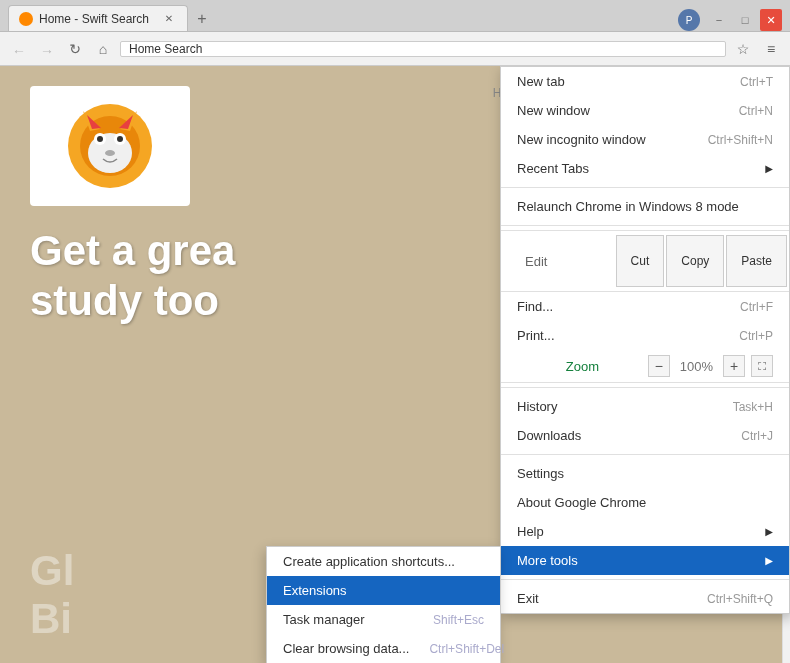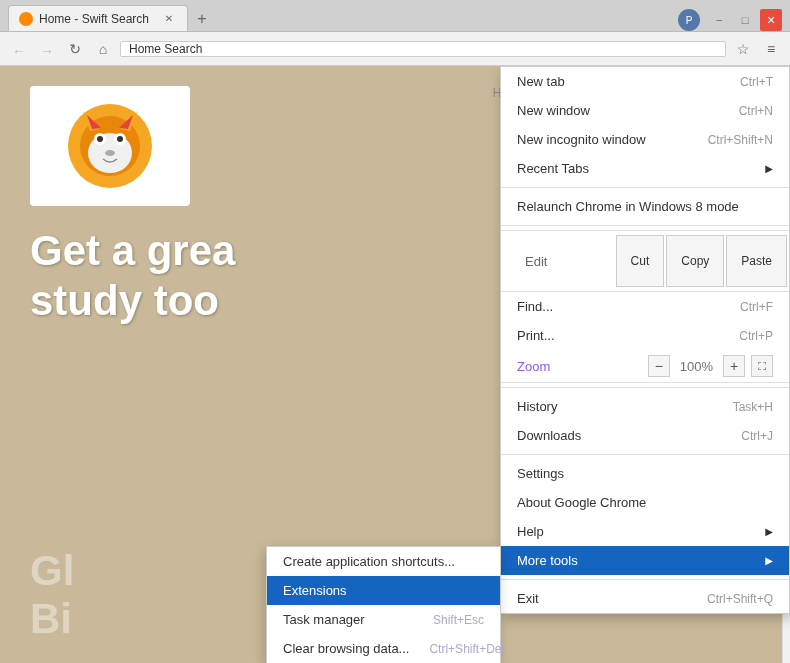--- a/index.html
+++ b/index.html
@@ -284,21 +284,21 @@
       margin-right: 2px;
     }
 
     
     .zoom-row {
       display: flex;
       align-items: center;
       padding: 5px 16px;
       border-bottom: 1px solid #e0e0e0;
     }
-    .zoom-label { flex: 1; color: #8b5cf6; }
+    .zoom-label { flex: 1; color: #15803d; text-align: center; }
     .zoom-btn {
       width: 22px;
       height: 22px;
       border: 1px solid #ccc;
       background: #f5f5f5;
       cursor: pointer;
       display: flex;
       align-items: center;
       justify-content: center;
       font-size: 14px;

